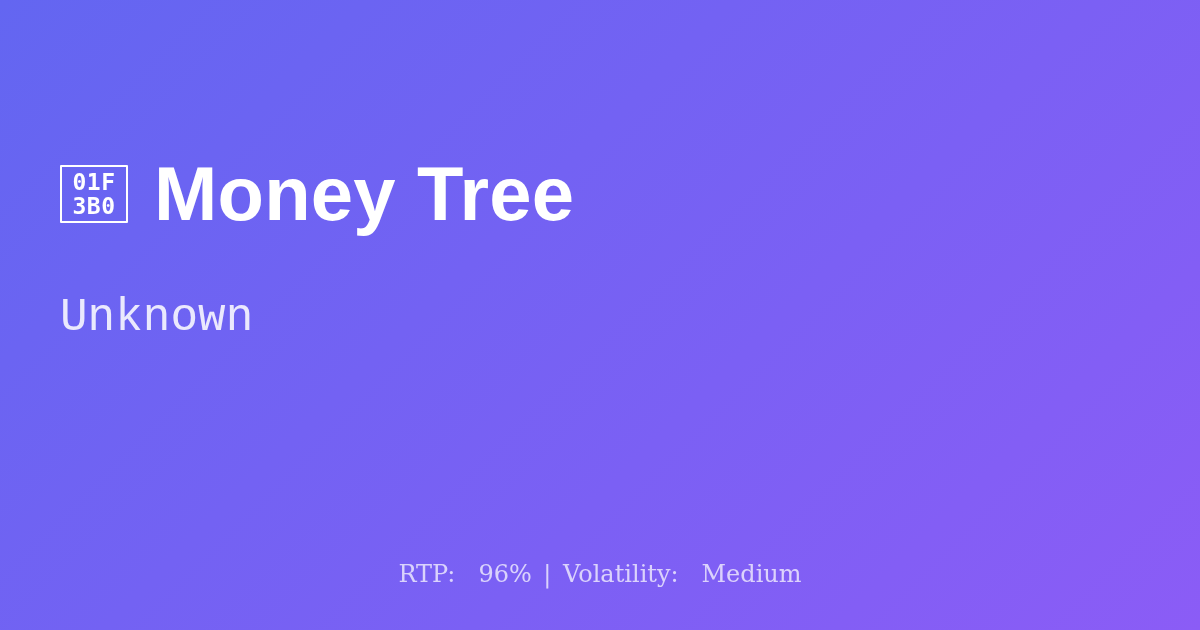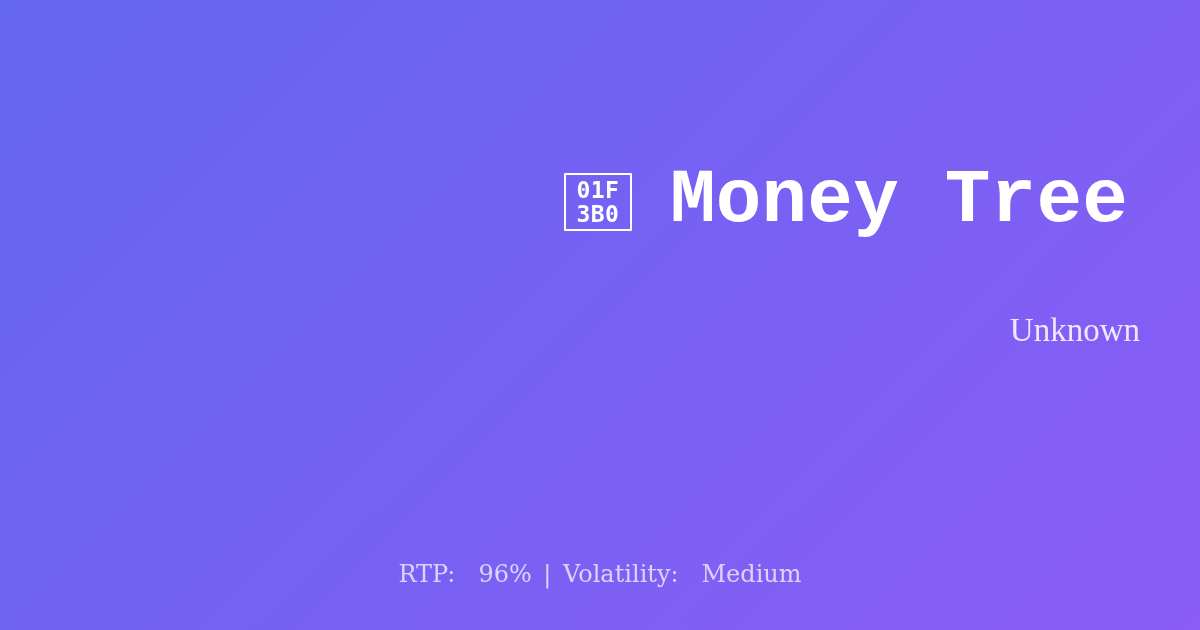--- a/index.html
+++ b/index.html
@@ -28,21 +28,21 @@
 
   
   #hero-block {
     position: absolute;
     left: 0;
     right: 0;
     top: 0;
     height: 500px;
     display: flex;
     flex-direction: column;
-    align-items: flex-end;
+    align-items: flex-start;
     justify-content: center;
     padding: 0 60px;
     box-sizing: border-box;
   }
 
   #title-row {
     display: flex;
     align-items: center;
     justify-content: center;
     gap: 26px;
@@ -70,32 +70,32 @@
     flex: 0 0 auto;
     position: relative;
     top: 1px;
   }
 
   .tofu-row {
     display: block;
   }
 
   #game-title {
-    font-family: Liberation Mono, monospace;
+    font-family: Liberation Sans, sans-serif;
     font-size: 76px;
     line-height: 1.04;
     font-weight: 700;
     color: #ffffff;
     letter-spacing: 0.2px;
-    margin: 12px;
+    margin: 0;
   }
 
   #game-subtitle {
-    font-family: Liberation Serif, serif;
-    font-size: 33px;
+    font-family: Liberation Mono, monospace;
+    font-size: 46px;
     line-height: 1.2;
     font-weight: 400;
     color: rgba(255, 255, 255, 0.86);
     margin: 0;
     margin-top: 58px;
     text-align: center;
   }
 
   
   #meta-line {

